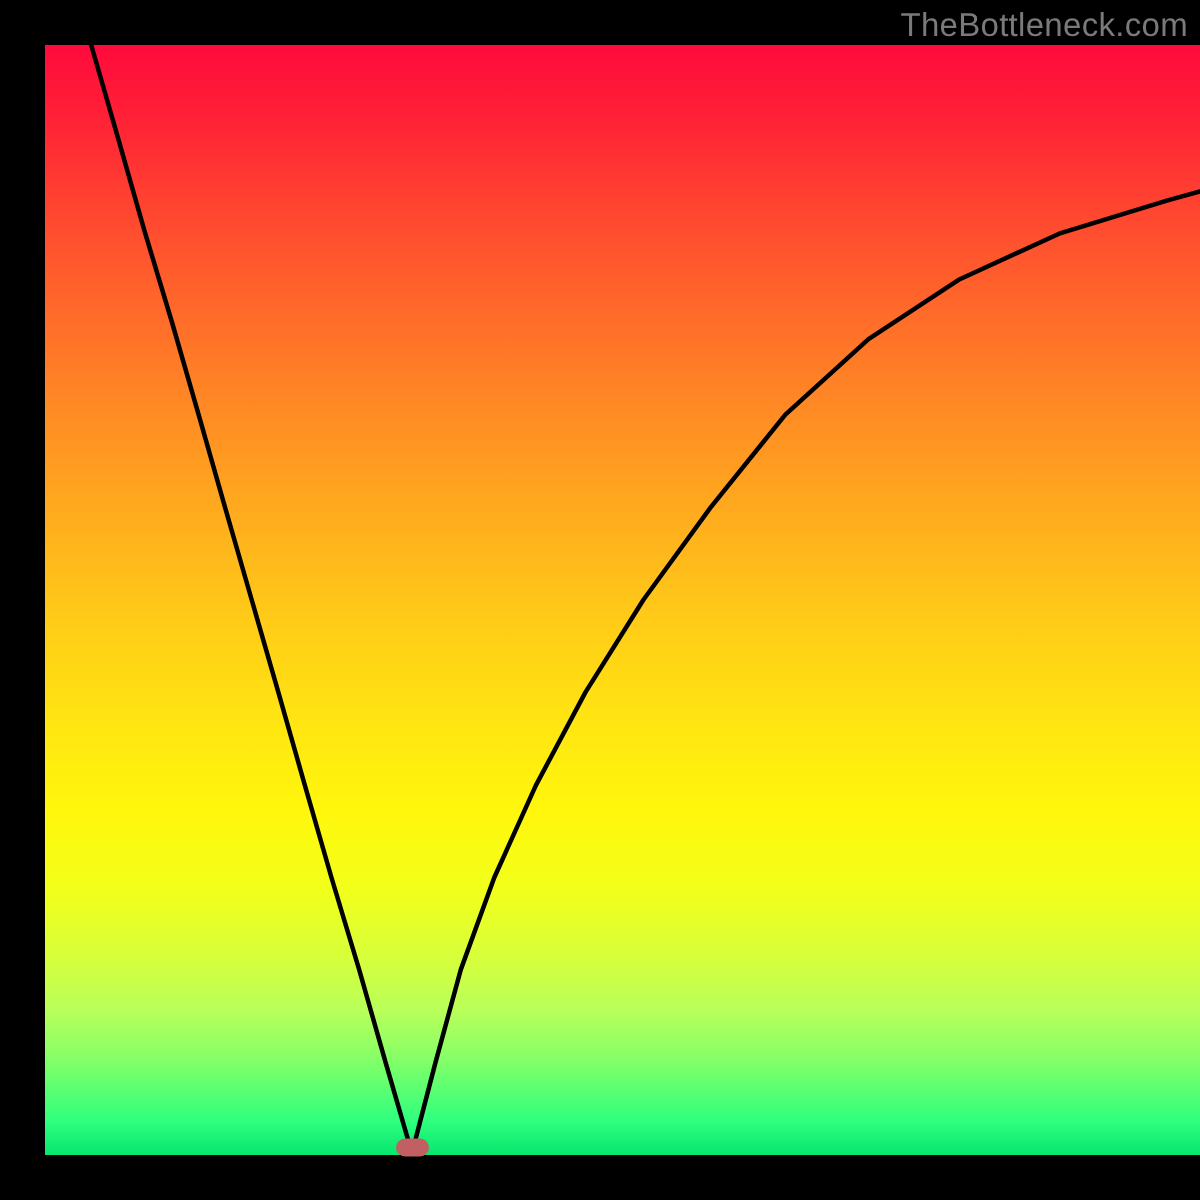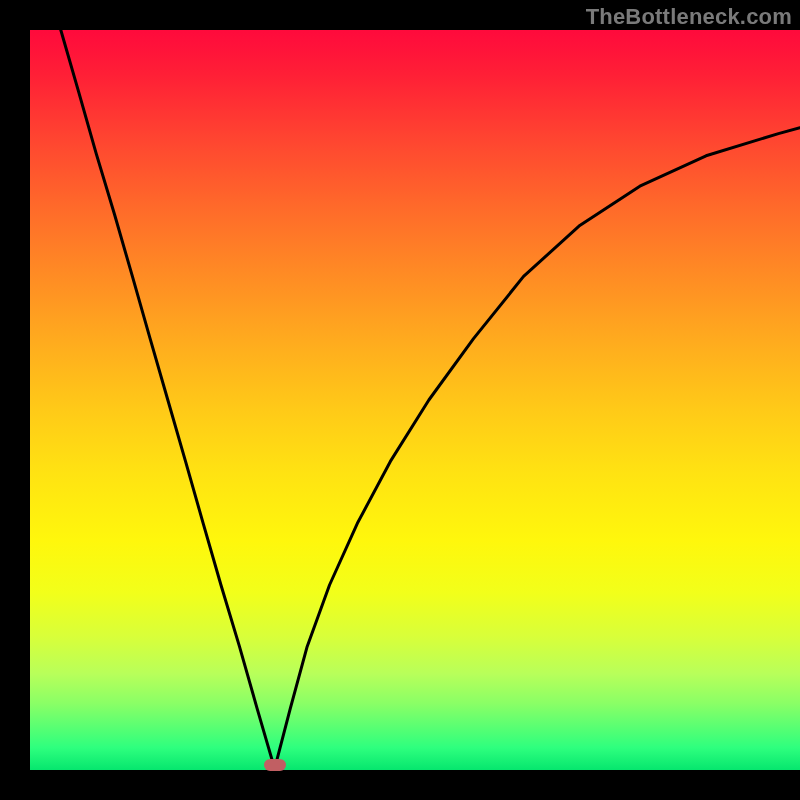--- a/index.html
+++ b/index.html
@@ -42,21 +42,21 @@
       #2eff7e 97%,
       #06e66e 100%
     );
   }
   .watermark {
     position: absolute;
     top: 4px;
     right: 8px;
     color: #7a7a7a;
     font-size: 22px;
-    font-weight: 700;
+    font-weight: 400;
     letter-spacing: 0.2px;
     user-select: none;
   }
   svg.curve {
     position: absolute;
     inset: 0;
     width: 100%;
     height: 100%;
     pointer-events: none;
   }

